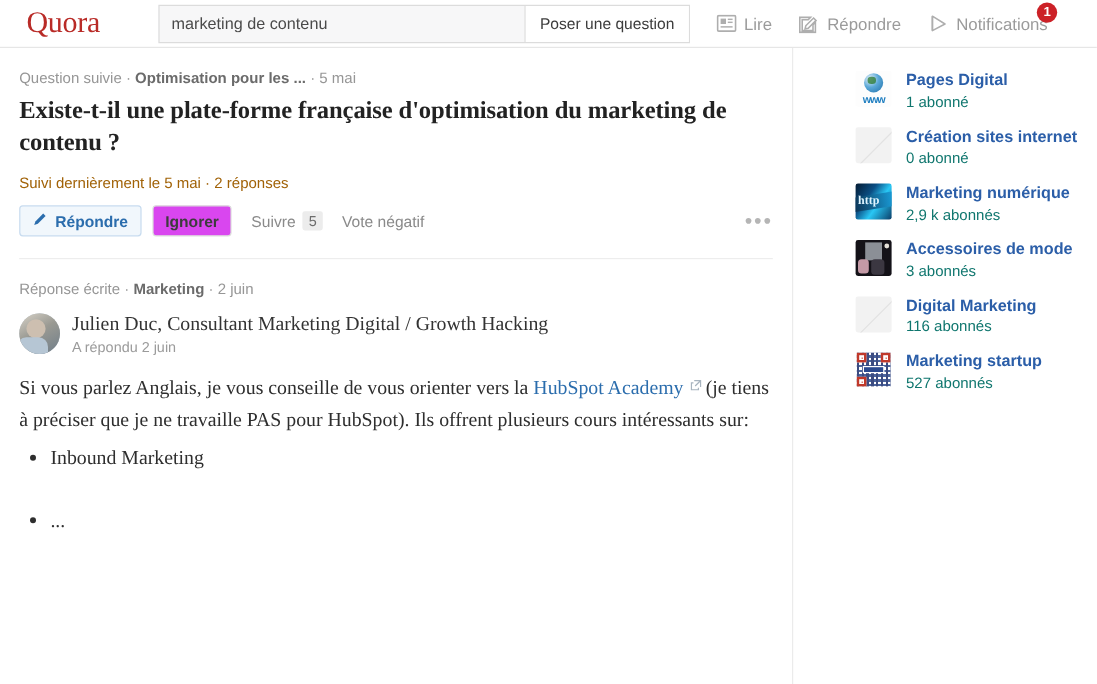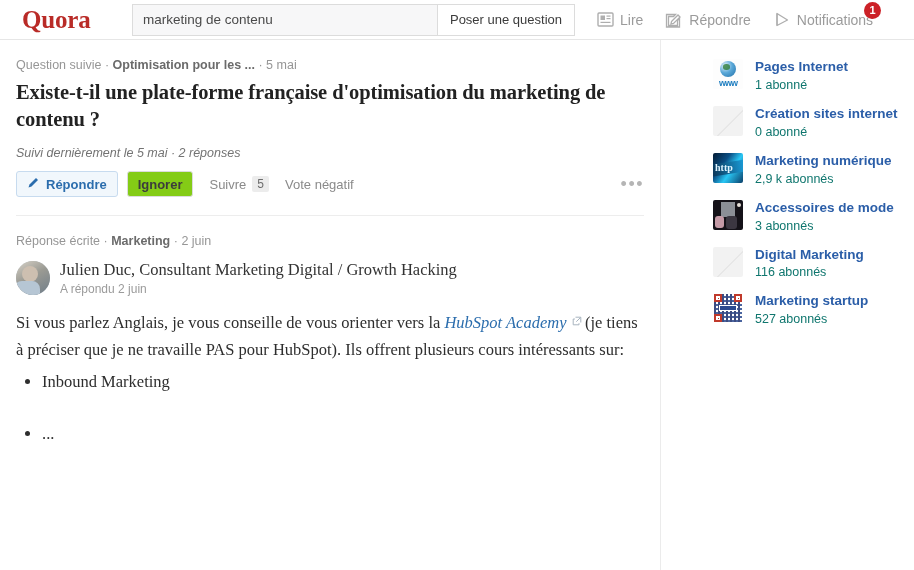--- a/index.html
+++ b/index.html
@@ -18,21 +18,21 @@
     background: #ffffff;
     border-bottom: 1px solid #e6e6e6;
     display: flex; align-items: center;
   }
   #logo {
     margin-left: 22px;
     width: 98px;
     color: #b92b27;
     font-family: "Liberation Serif", serif;
     font-size: 25px;
-    font-weight: bold;
+    font-weight: normal;
     letter-spacing: -0.2px;
     line-height: 1;
   }
   #searchwrap {
     display: flex; align-items: stretch;
     height: 32px;
     margin-left: 12px;
     border: 1px solid #dcdcdc;
     background: #f7f7f8;
     width: 443px;
@@ -106,23 +106,22 @@
   }
   .q-snippet {
     font-size: 13.5px;
     color: #8a8a8a;
     line-height: 1.62;
     margin-top: 8px;
   }
   .lnk { color: #2b6dad; cursor: pointer; }
   .followline {
     font-size: 12.5px;
-    color: #737373;
+    color: #a16207;
     margin-top: 14px;
-    font-style: italic;
   }
 
   .actionrow {
     display: flex; align-items: center;
     margin-top: 11px;
     height: 26px;
   }
   .btn {
     height: 26px;
     border-radius: 3px;
@@ -133,21 +132,21 @@
   }
   .btn-primary {
     border: 1px solid #c7dbef;
     background: #f1f7fc;
     color: #2b6dad;
     gap: 6px;
     font-weight: bold;
   }
   .btn-plain {
     border: 1px solid #dcdcdc;
-    background: #84cc16;
+    background: #d946ef;
     color: #3c3c3c;
     margin-left: 9px;
     font-weight: bold;
   }
   .txtact {
     font-size: 13px;
     color: #8a8a8a;
     margin-left: 16px;
     cursor: pointer;
     display: flex; align-items: center; gap: 6px;
@@ -200,21 +199,21 @@
     color: #9b9b9b;
     margin-top: 2px;
   }
   .answer-body {
     font-family: "Liberation Serif", serif;
     font-size: 16.5px;
     color: #2e2e2e;
     line-height: 1.6;
     margin-top: 14px;
   }
-  .answer-body a { color: #2b6dad; text-decoration: none; font-style: italic; }
+  .answer-body a { color: #2b6dad; text-decoration: none; }
   .ext {
     font-size: 11px;
     color: #a8b4bf;
     vertical-align: 2px;
     margin-left: 3px;
   }
   .bullets { margin: 2px 0 0 0; padding-left: 26px; }
   .bullets li {
     font-family: "Liberation Serif", serif;
     font-size: 16.5px;
@@ -436,21 +435,21 @@
 
 <div id="sidebar">
 
   <div class="topic">
     <div class="thumb th-www">
       <span class="globe"></span>
         <span class="land"></span>
         <span class="txt">www</span>
     </div>
     <div>
-      <div class="topic-name">Pages Internet</div>
+      <div class="topic-name">Pages Digital</div>
       <div class="topic-sub">1 abonné</div>
     </div>
   </div>
 
   <div class="topic">
     <div class="thumb blank"></div>
     <div>
       <div class="topic-name">Création sites internet</div>
       <div class="topic-sub">0 abonné</div>
     </div>

